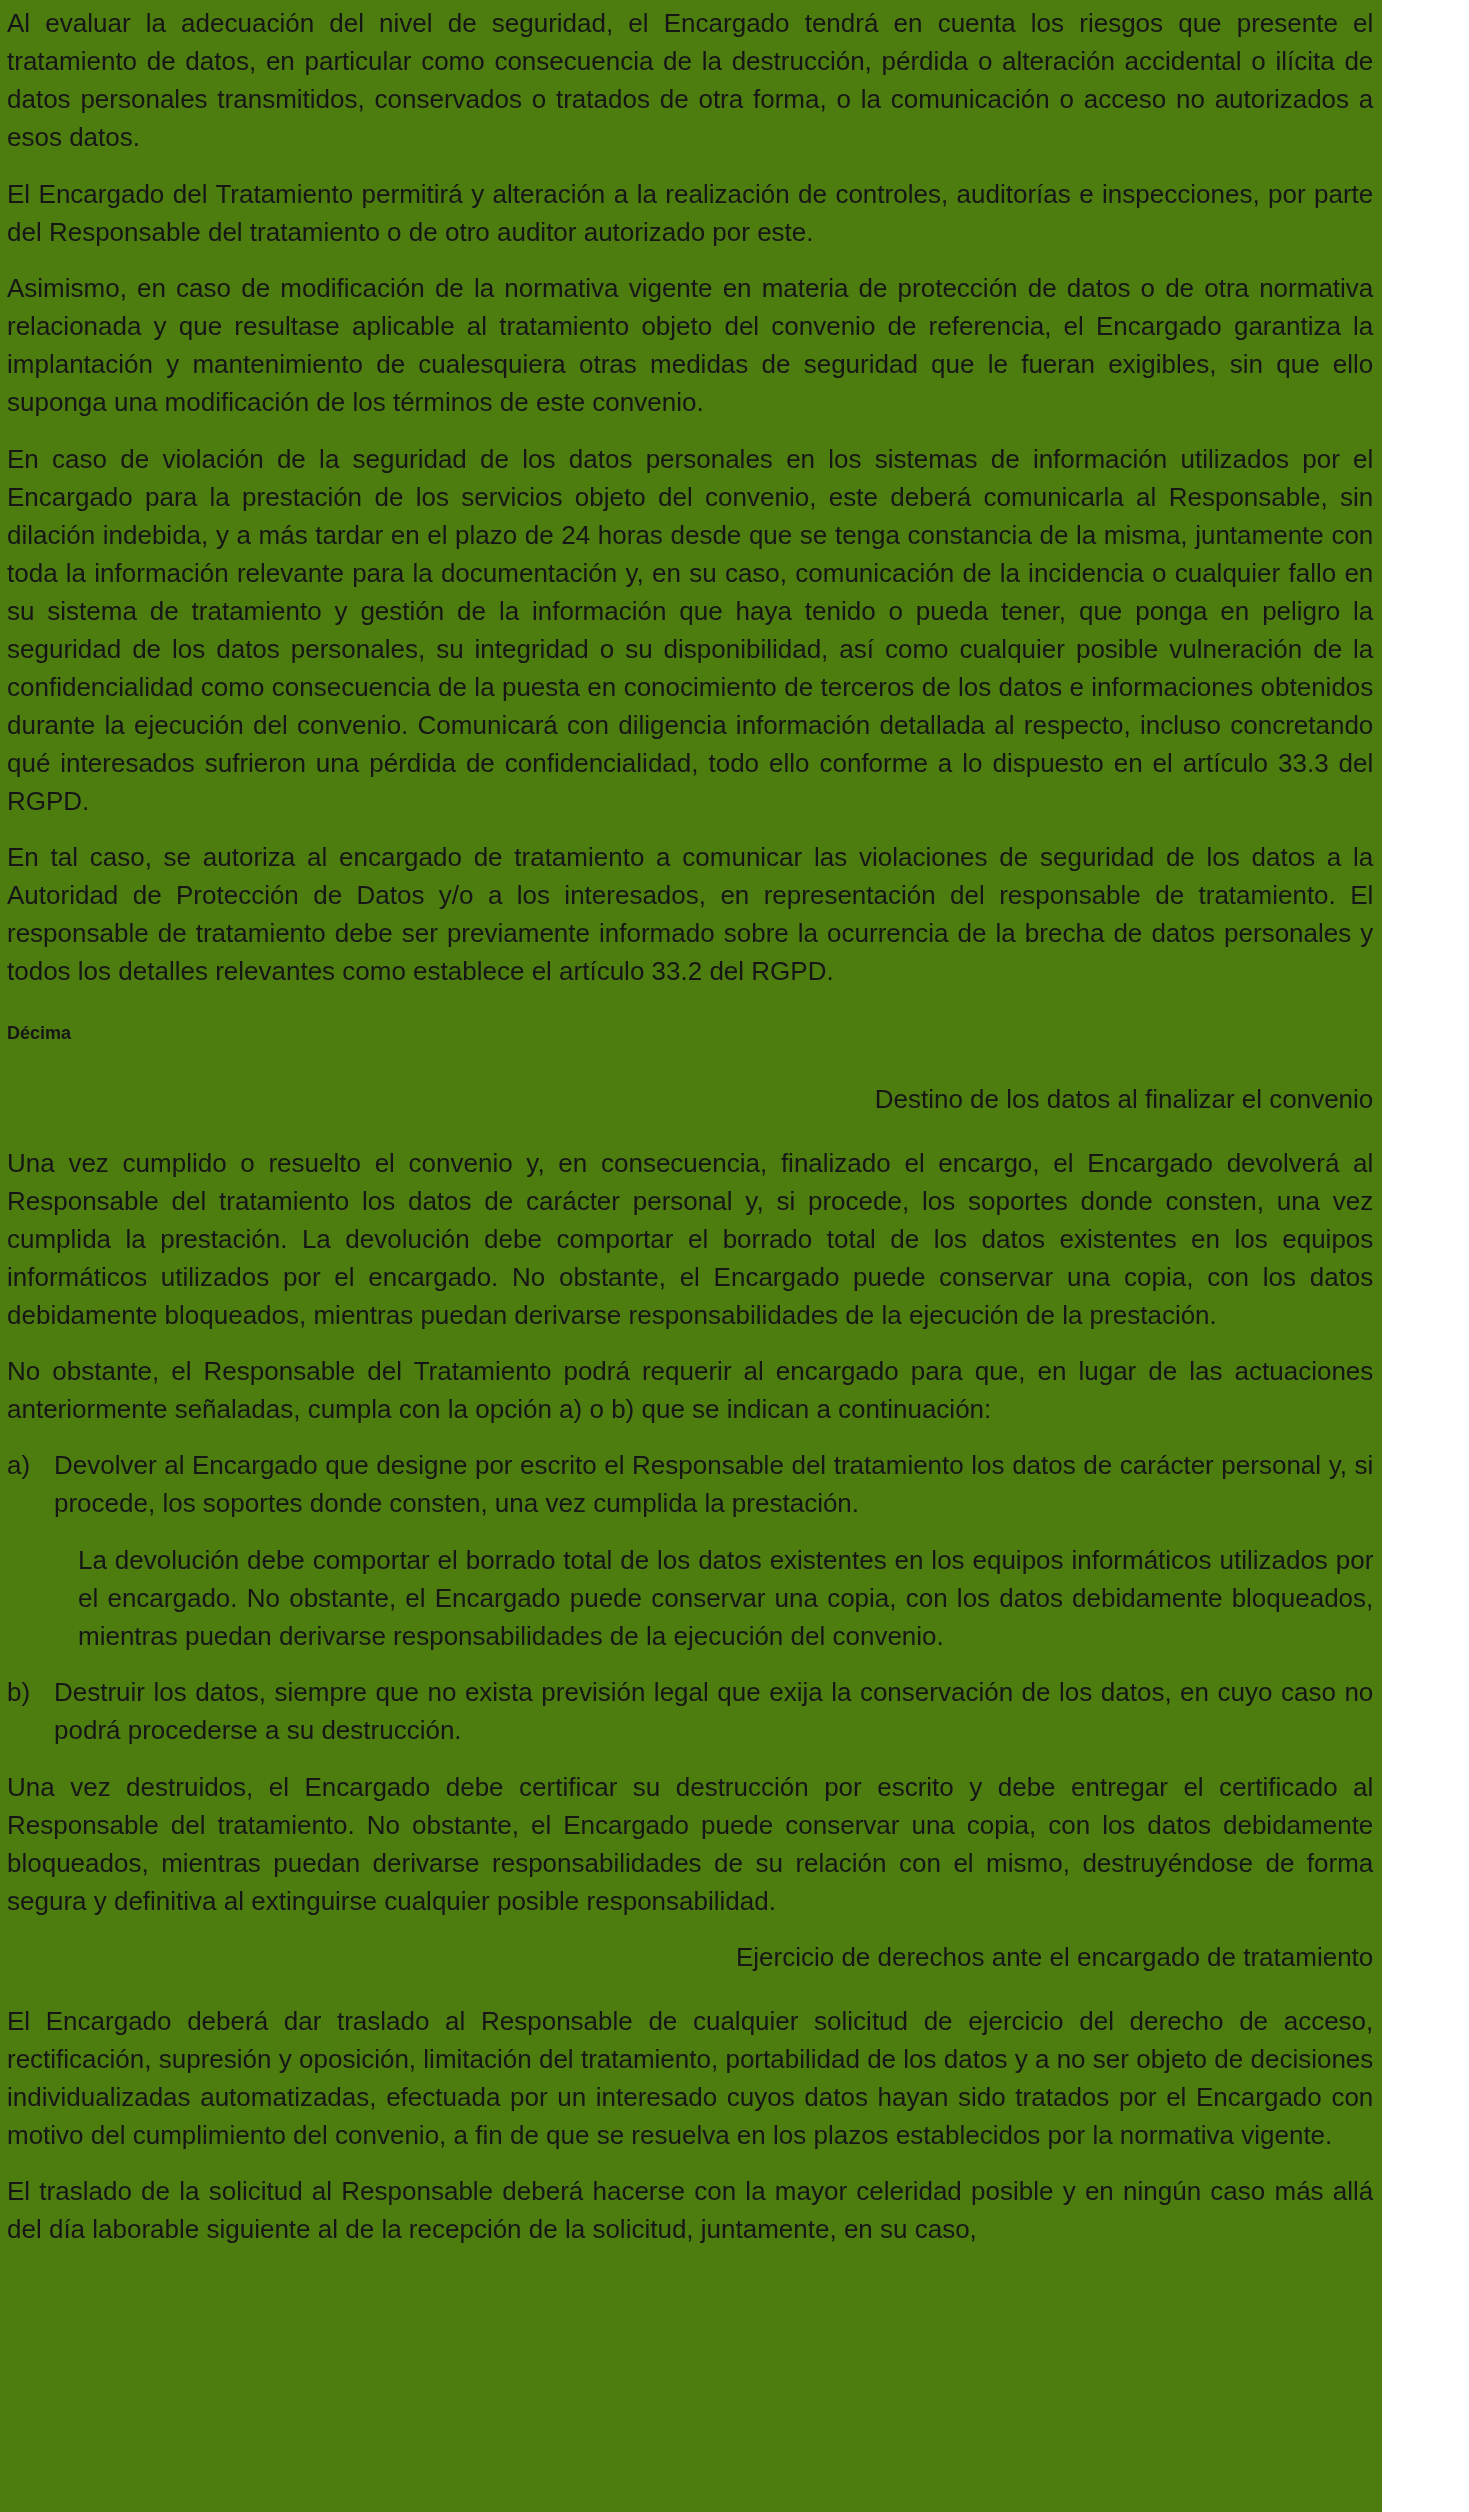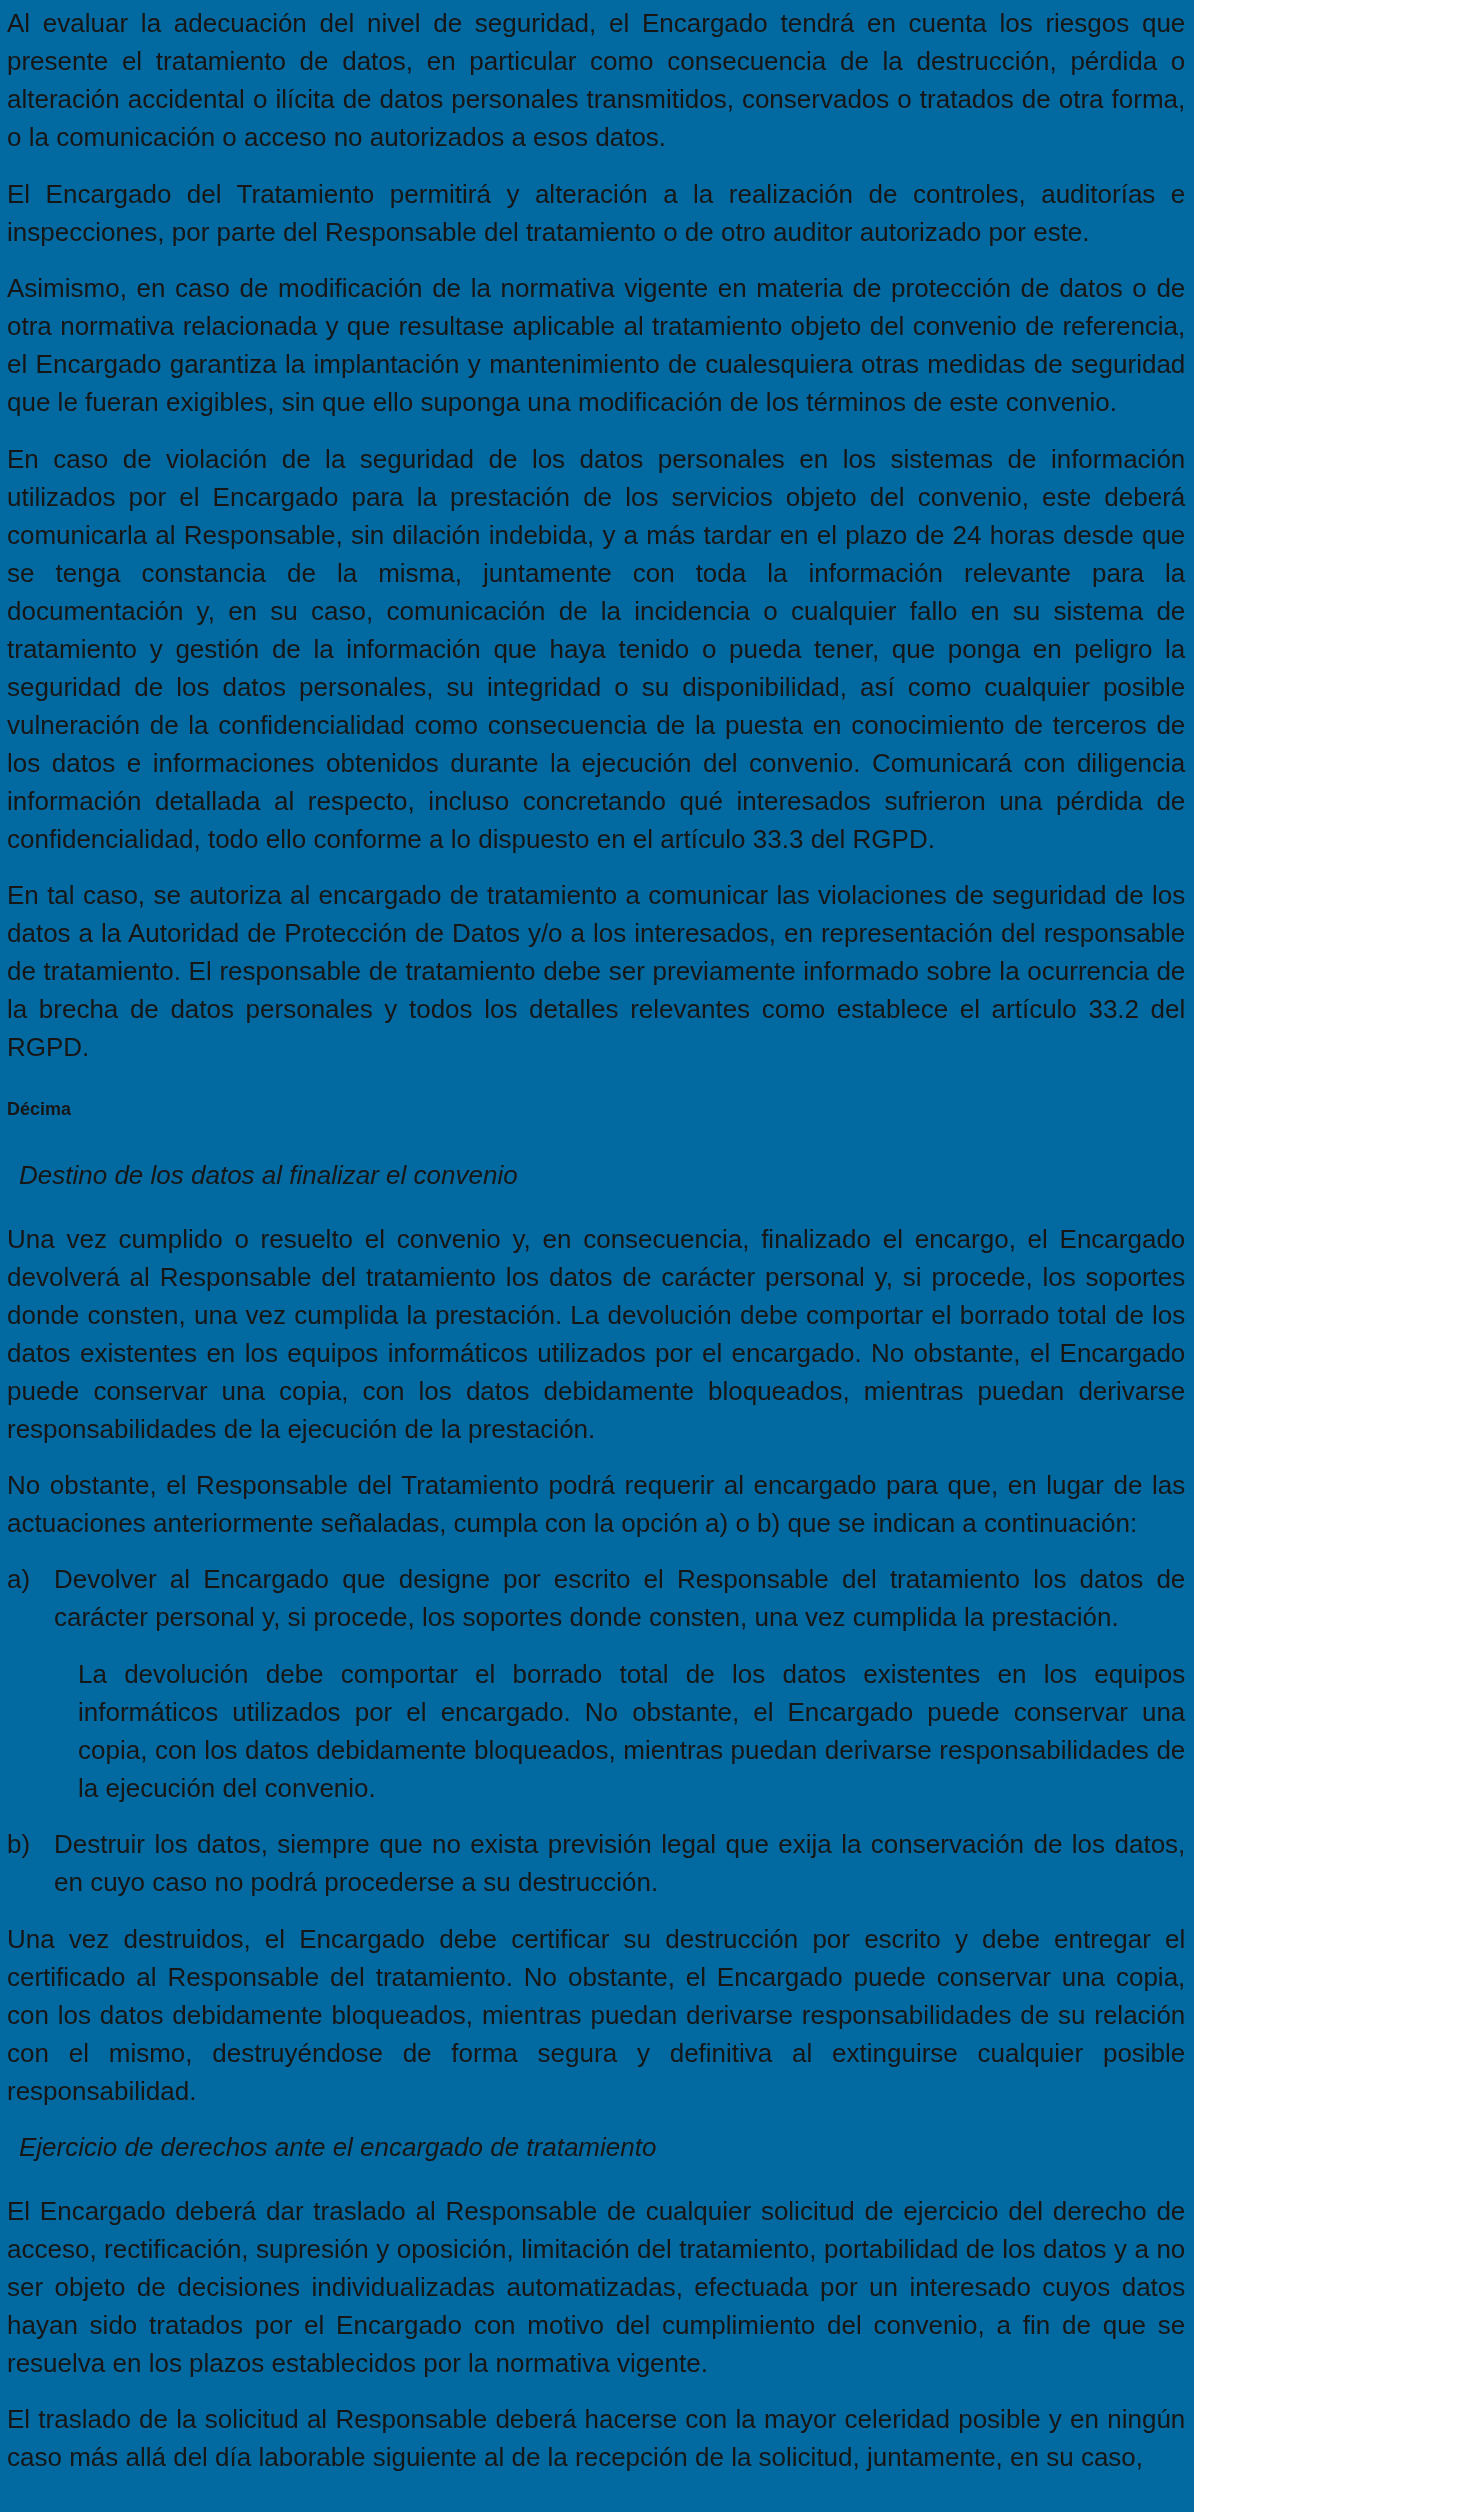--- a/index.html
+++ b/index.html
@@ -1,43 +1,42 @@
 <!DOCTYPE html>
 <html lang="es" style="font-size:14px"><head>
 <meta charset="utf-8">
 <style>
   html, body { margin: 0; padding: 0; background: #ffffff; }
   .page {
-    width: 1194px;
+    width: 1382px;
     height: 2512px;
     box-sizing: border-box;
-    background: #0369a1;
+    background: #4d7c0f;
     color: #161616;
     padding: 4.4px 8.7px 0 7px;
     font-family: "Liberation Sans", sans-serif;
     font-size: 26px;
     line-height: 38px;
     overflow: hidden;
   }
   .para {
     margin: 0 0 18.4px 0;
     text-align: justify;
     text-justify: inter-word;
   }
   .heading {
     font-size: 18px;
     line-height: 38px;
     font-weight: 700;
     margin: 23.6px 0 28px 0;
     text-align: left;
   }
   .subtitle {
-    font-style: italic;
-    margin: 0 0 26px 12px;
-    text-align: left;
+    margin: 0 0 26px 0;
+    text-align: right;
   }
   .list-item {
     display: flex;
     align-items: flex-start;
     margin: 0 0 18.4px 0;
   }
   .marker {
     flex: 0 0 47px;
   }
   .item-text {

